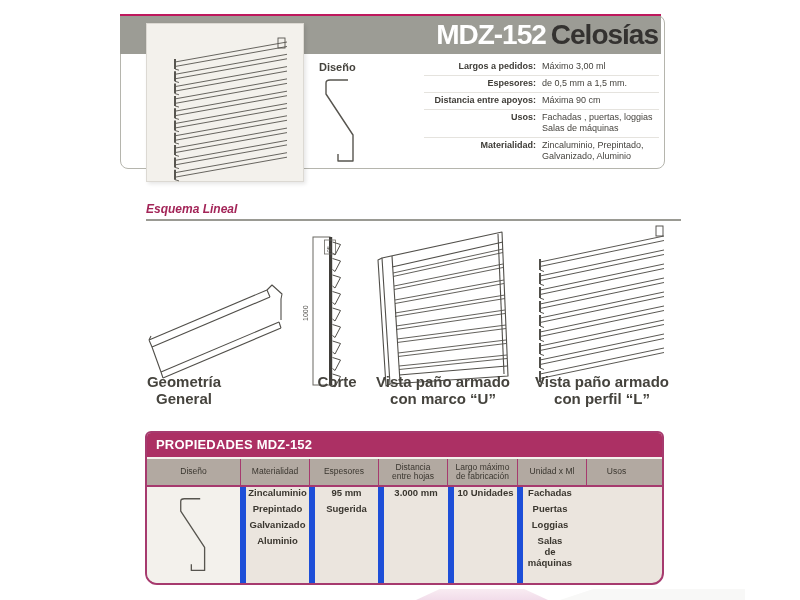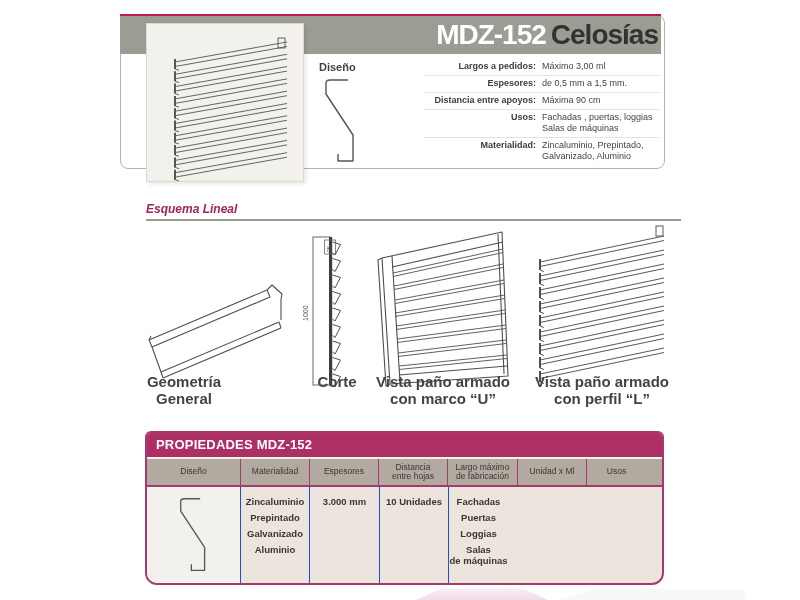--- a/index.html
+++ b/index.html
@@ -59,22 +59,22 @@
   .props-title { background:#ac3064; color:#fff; font-weight:bold; font-size:13px; padding:4px 0 5px 9px; letter-spacing:0.2px; }
   .props-head { display:flex; border-top:2px solid #f4f1ec; border-bottom:2px solid #a63a6e; background:#b2a9a1; }
   .hcell {
     display:flex; align-items:center; justify-content:center; text-align:center;
     height:26px; font-size:8.5px; color:#3a362f; white-space:pre-line; line-height:9.5px;
     border-left:1px solid #a63a6e;
   }
   .props-body { display:flex; height:96px; }
   .bcell {
     display:flex; flex-direction:column; align-items:center;
-    padding-top:9px; gap:5px; font-size:9.5px; font-weight:bold; color:#3a362f;
-    border-left:1px solid #1d4ed8; background:#ebe5de; text-align:center; line-height:11px;
+    gap:5px; font-size:9.5px; font-weight:bold; color:#3a362f;
+    border-left:6px solid #1d4ed8; background:#ebe5de; text-align:center; line-height:11px;
   }
   .bcell .item { white-space:pre-line; }
   .c0 { width:93px; border-left:none; }
   .c1 { width:69px; } .c2 { width:69px; } .c3 { width:69px; }
   .c4 { width:70px; } .c5 { width:69px; } .c6 { width:60px; }
   .bcell.c0 { background:#f3f1ec; padding-top:4px; }
 
   
   .wm-left {
     left:416px; top:589px; width:132px; height:11px;
@@ -263,20 +263,24 @@
         <svg class="draw" style="position:static" width="46" height="88" viewBox="0 0 52 92">
           <path d="M33,5 L15,5 Q11,5 11,8 L11,19 L38,60 L38,86 L23,86 L23,79" fill="none" stroke="#57554f" stroke-width="1.5" stroke-linejoin="round"></path>
         </svg>
       </div>
       <div class="bcell c1">
         <div class="item">Zincaluminio</div>
         <div class="item">Prepintado</div>
         <div class="item">Galvanizado</div>
         <div class="item">Aluminio</div>
       </div>
+      <div class="bcell c3">
+        <div class="item">95 mm</div>
+        <div class="item">Sugerida</div>
+      </div>
       <div class="bcell c4">
         <div class="item">3.000 mm</div>
       </div>
       <div class="bcell c5">
         <div class="item">10 Unidades</div>
       </div>
       <div class="bcell c6">
         <div class="item">Fachadas</div>
         <div class="item">Puertas</div>
         <div class="item">Loggias</div>

